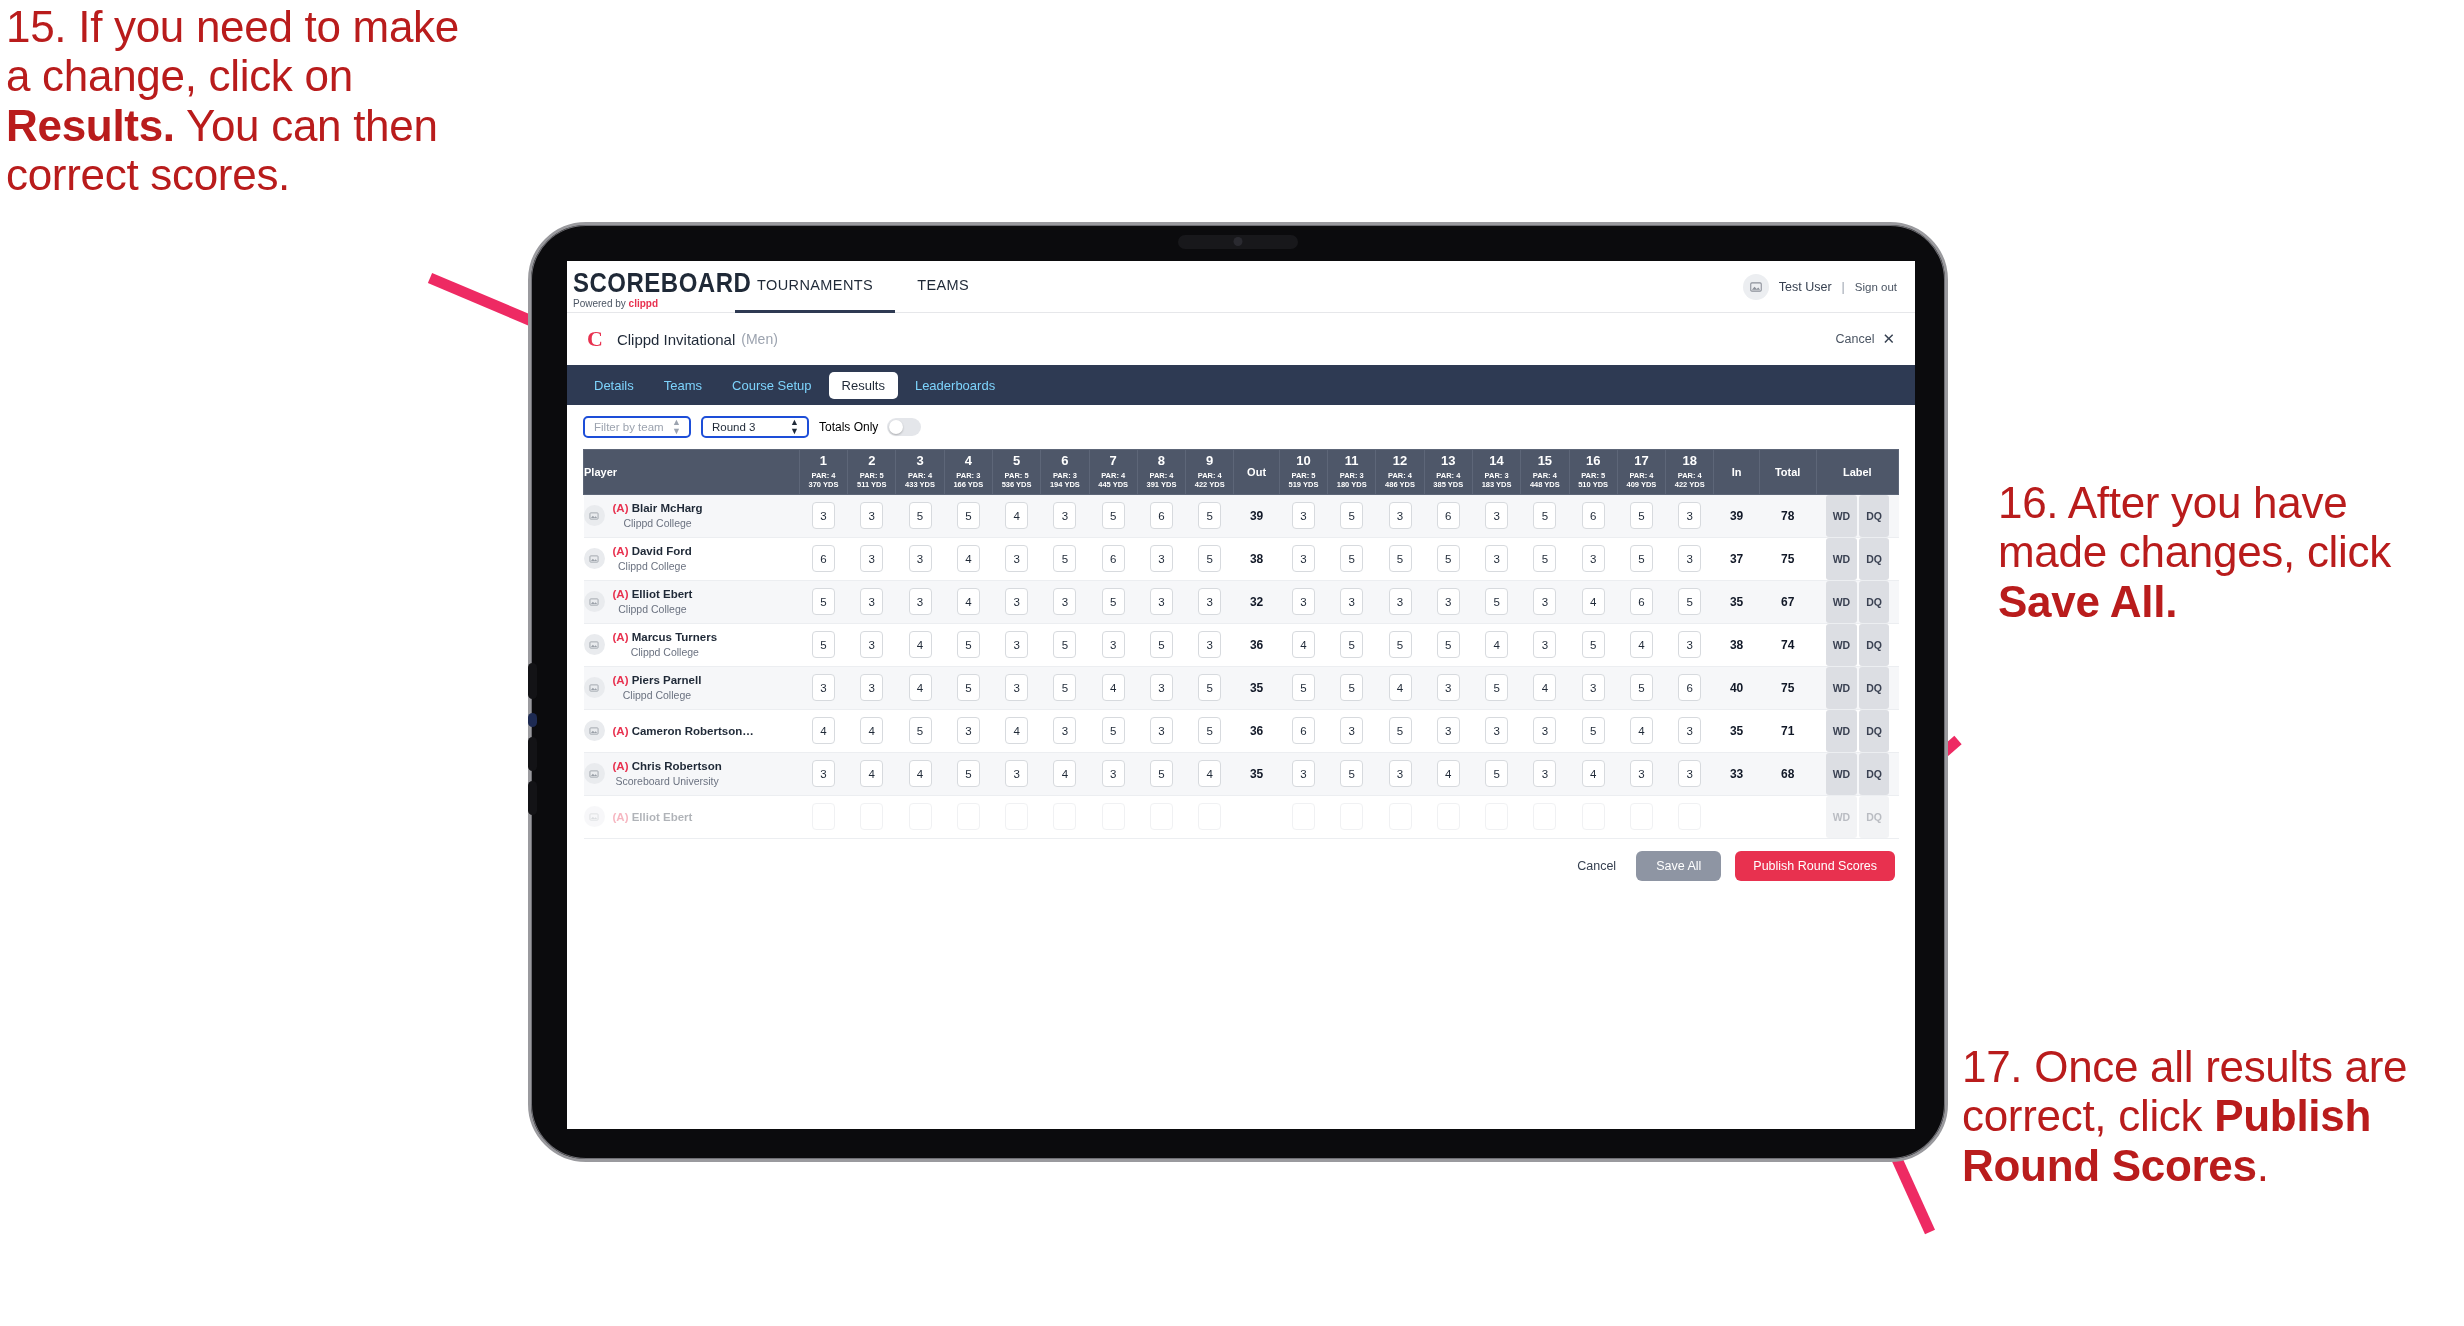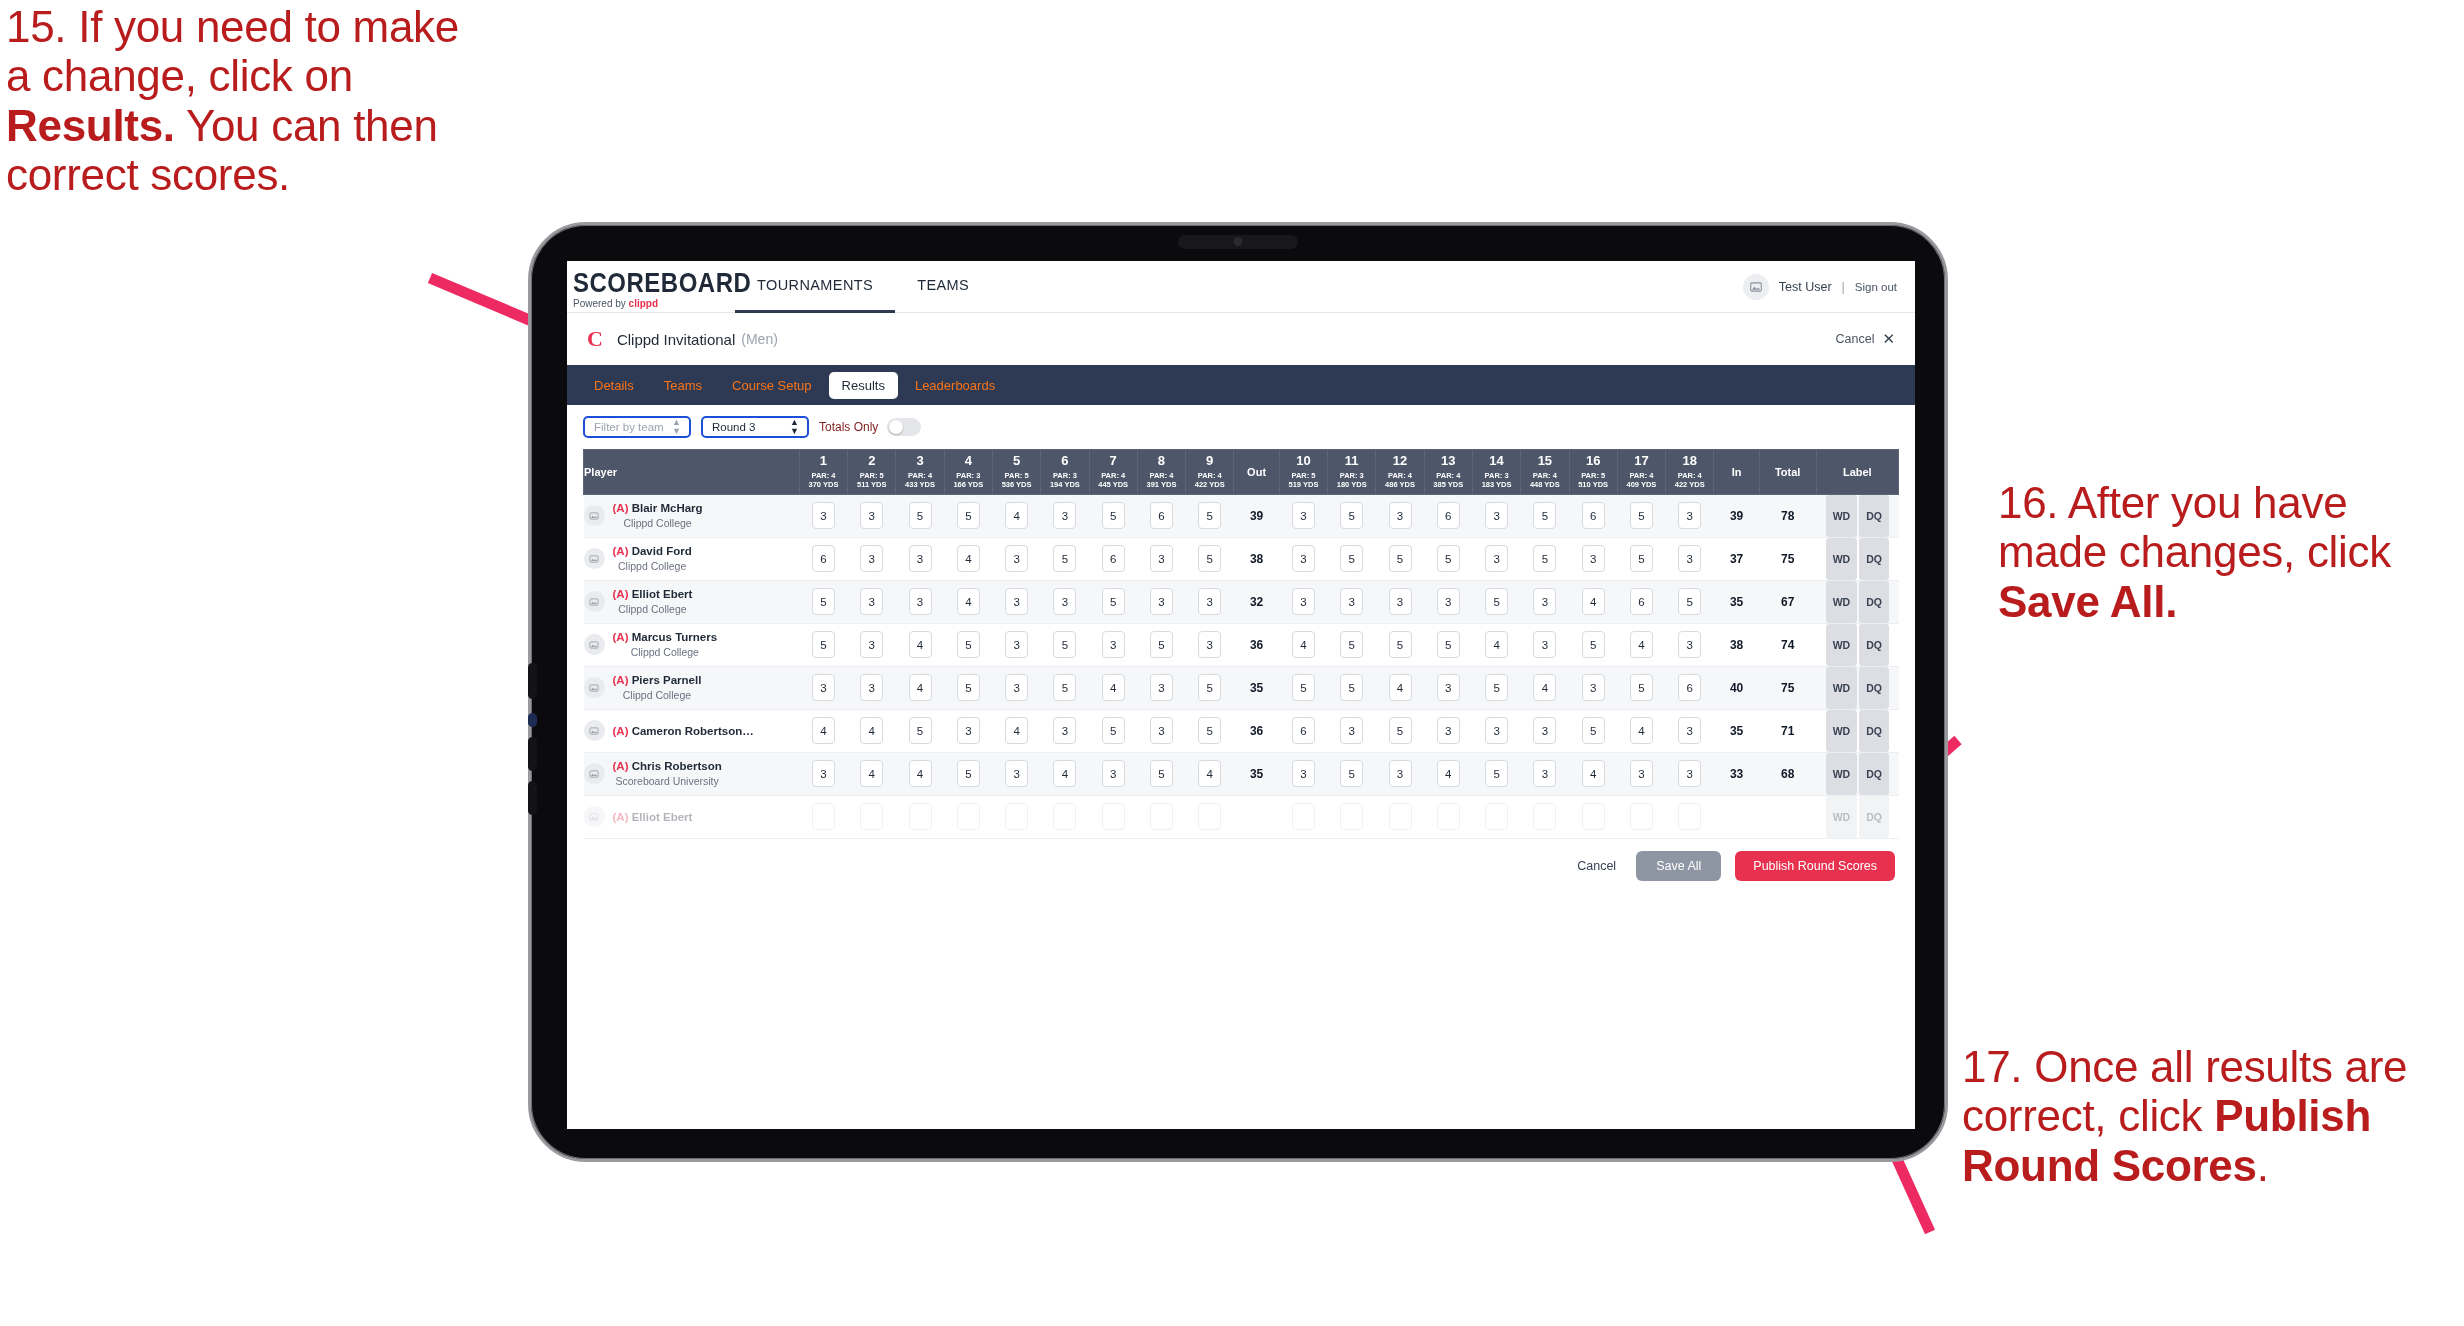--- a/index.html
+++ b/index.html
@@ -107,21 +107,21 @@
   .cancelx { margin-left:auto; display:flex; align-items:center; gap:8px;
              font-size:12.5px; color:#4b5563; cursor:pointer; }
   .cancelx .xg { font-size:15px; color:#374151; }
 
   
   .tabbar {
     background:#2e3a53; height:40px; display:flex; align-items:center;
     padding: 0 14px; gap: 4px;
   }
   .tab {
-    font-size:13px; color:#f97316; padding: 6px 13px; border-radius:5px;
+    font-size:13px; color:#7dd3fc; padding: 6px 13px; border-radius:5px;
     cursor:pointer;
   }
   .tab.active { background:#ffffff; color:#1f2937; font-weight:500; }
 
   
   .filters {
     display:flex; align-items:center; gap:10px;
     padding: 11px 16px; background:#fff;
   }
   .search {
@@ -132,21 +132,21 @@
   .search::placeholder { color:#9ca3af; }
   .selbox {
     height:22px; min-width:108px; border:2px solid #1d4ed8; border-radius:5px;
     background:#fff; display:flex; align-items:center; justify-content:space-between;
     padding: 0 9px; font-size:11.5px; cursor:pointer;
   }
   .selbox.muted span { color:#9ca3af; }
   .selbox span { color:#1f2937; }
   .chev { color:#6b7280; font-size:9px; line-height:1; letter-spacing:-1px; }
   .togwrap { display:flex; align-items:center; gap:9px; }
-  .toglabel { font-size:12px; color:#7f1d1d; }
+  .toglabel { font-size:12px; color:#000000; }
   .toggle {
     width: 34px; height: 18px; border-radius:9px; background:#e4e6ea;
     position:relative; cursor:pointer;
   }
   .toggle .knob {
     position:absolute; left:2px; top:2px; width:14px; height:14px;
     border-radius:50%; background:#fff; box-shadow:0 1px 2px rgba(0,0,0,.25);
   }
 
   

